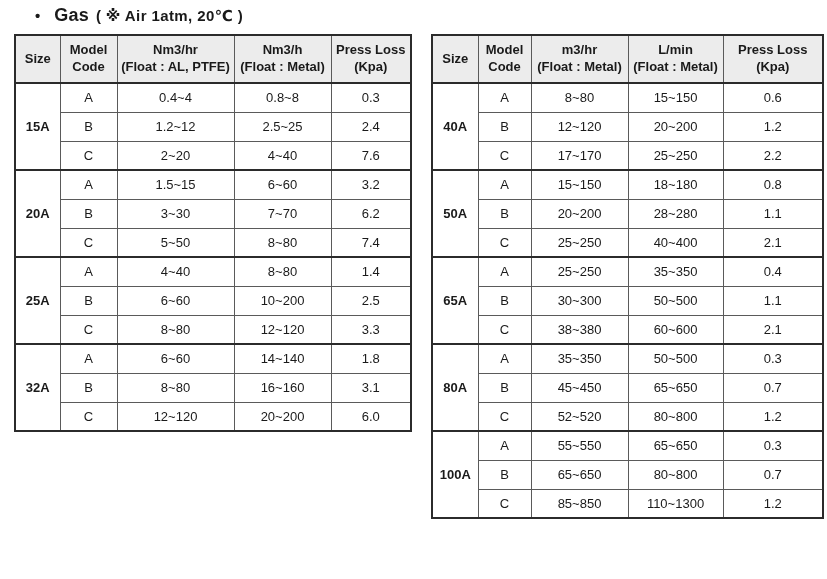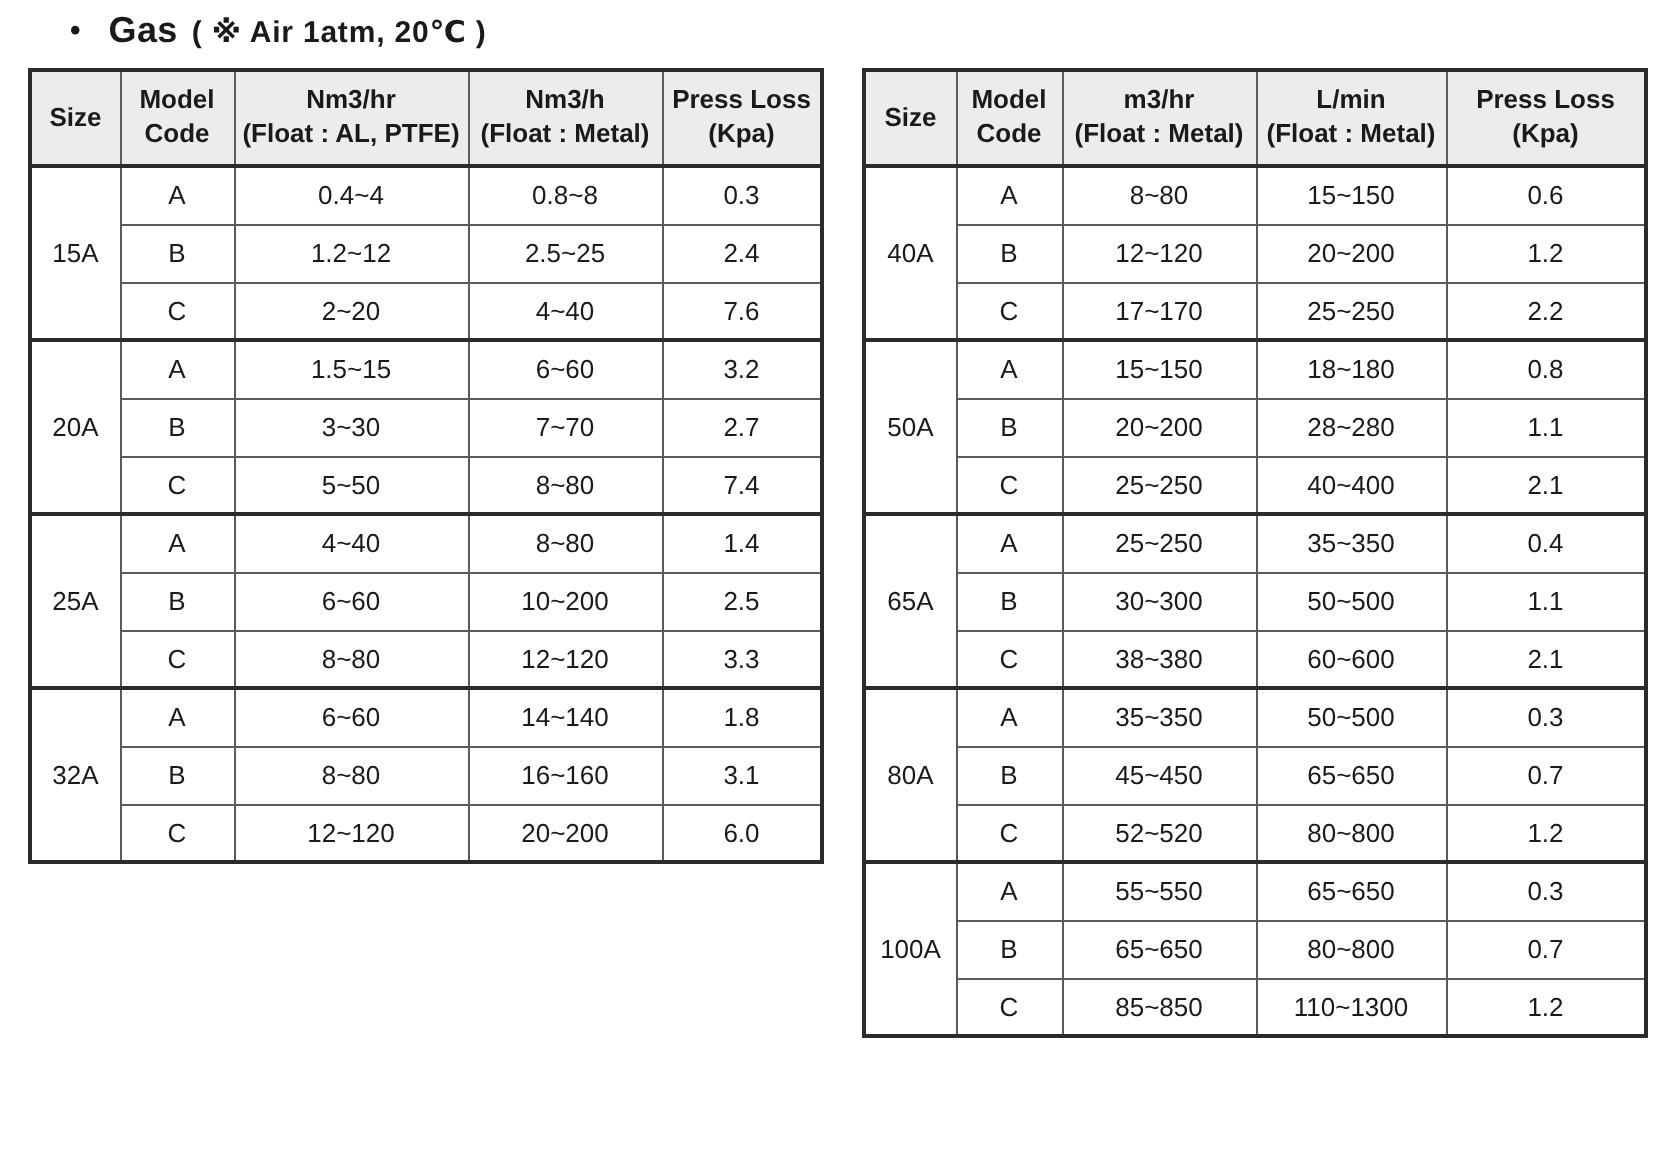--- a/index.html
+++ b/index.html
@@ -70,21 +70,21 @@
     background:var(--header-bg);
     font-weight:bold;
     height:48px;
     line-height:1.3;
     border-bottom:2px solid var(--outer);
     font-size:13px;
   }
   table.spec thead .hdr-label{ white-space:pre-line; }
   table.spec tbody td{ height:29px; }
   table.spec tbody tr.gsep td{ border-top:2px solid var(--outer); }
-  td.size-col{ font-size:13px; }
+  td.size-col{ font-size:13px;font-weight:bold; }
 </style>
 </head>
 <body>
 
 <div class="page">
 
   <div class="title">
     <span class="bullet">•</span>
     <span class="main">Gas</span>
     <span class="cond">( ※ Air 1atm, 20℃ )</span>
@@ -145,21 +145,21 @@
         <td class="size-col" rowspan="3">20A</td>
         <td>A</td>
         <td>1.5~15</td>
         <td>6~60</td>
         <td>3.2</td>
       </tr>
       <tr>
         <td>B</td>
         <td>3~30</td>
         <td>7~70</td>
-        <td>2.7</td>
+        <td>6.2</td>
       </tr>
       <tr>
         <td>C</td>
         <td>5~50</td>
         <td>8~80</td>
         <td>7.4</td>
       </tr>
       <tr class="gsep">
         <td class="size-col" rowspan="3">25A</td>
         <td>A</td>

